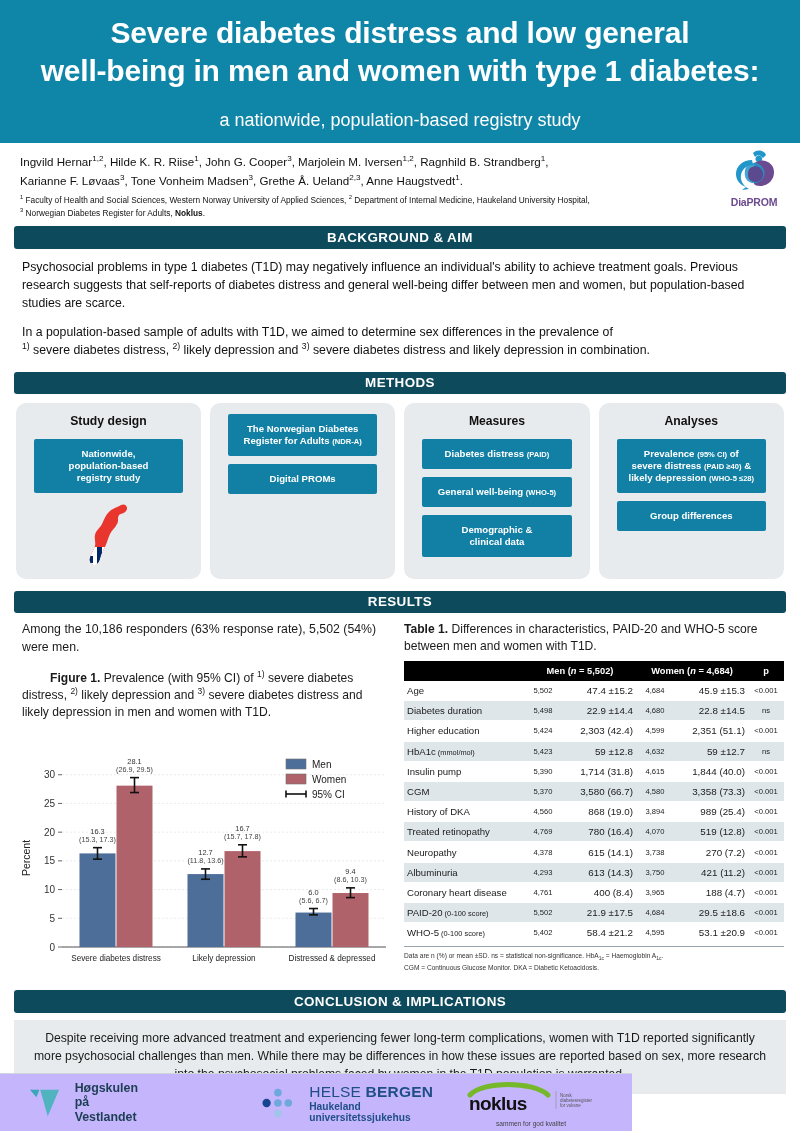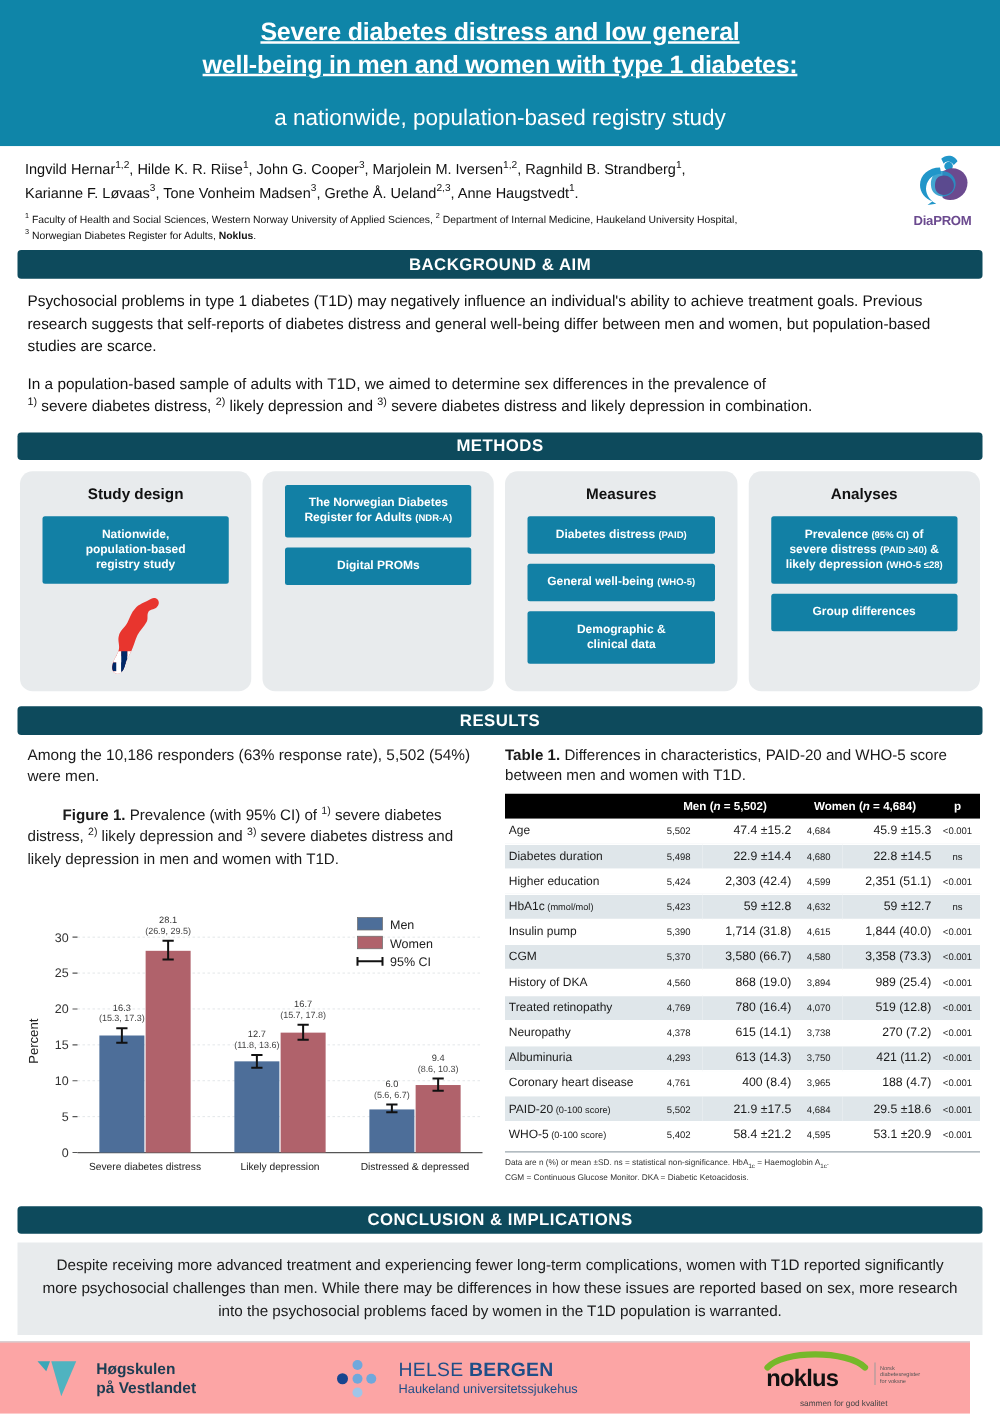--- a/index.html
+++ b/index.html
@@ -13,23 +13,22 @@
   .poster { position: relative; width: 800px; height: 1131px; }
 
   
   .title-banner {
     background: #0f85a8;
     padding: 14px 30px 12px 30px;
     text-align: center;
     color: #ffffff;
   }
   .title-banner h1 {
-    font-size: 20px; font-weight: bold; line-height: 1.28;
+    font-size: 30px; font-weight: bold; line-height: 1.28;
     letter-spacing: -0.2px;
-    text-decoration: underline;
   }
   .title-banner .subtitle {
     font-size: 18px; font-weight: normal; margin-top: 19px;
   }
 
   
   .authors-block {
     position: relative;
     padding: 10px 30px 6px 20px;
     background: #fff;
@@ -171,31 +170,31 @@
     margin: 7px 14px 0 14px;
     padding: 9px 16px 10px 16px;
     text-align: center;
     font-size: 12.2px;
     line-height: 1.5;
   }
 
   
   .footer {
     position: absolute; left: 0; bottom: 0;
-    width: 776px; height: 58px;
+    width: 632px; height: 58px;
     border-top: 1px solid #cfd6da;
     display: flex; align-items: center;
-    background: #fca5a5;
+    background: #c4b5fd;
   }
   .logo-hvl { display: flex; align-items: center; margin-left: 28px; gap: 9px; }
   .hvl-text { font-size: 12.4px; font-weight: bold; color: #1c3d52; line-height: 1.18; }
   .logo-helse { display: flex; align-items: center; margin-left: 110px; gap: 8px; }
   .helse-text .l1 { font-size: 15.5px; color: #1f4e87; letter-spacing: 0.2px; }
   .helse-text .l1 b { font-weight: bold; }
-  .helse-text .l2 { font-size: 10.2px; color: #1f4e87; margin-top: 0px; }
+  .helse-text .l2 { font-size: 10.2px; color: #1f4e87; margin-top: 0px; font-weight: bold; }
   .logo-noklus { margin-left: auto; margin-right: 26px; text-align: center; }
   .noklus-tag { font-size: 6.6px; color: #444; margin-top: 1px; }
 </style>
 </head>
 <body>
 
 <div class="poster">
 
   <div class="title-banner">
     <h1>

